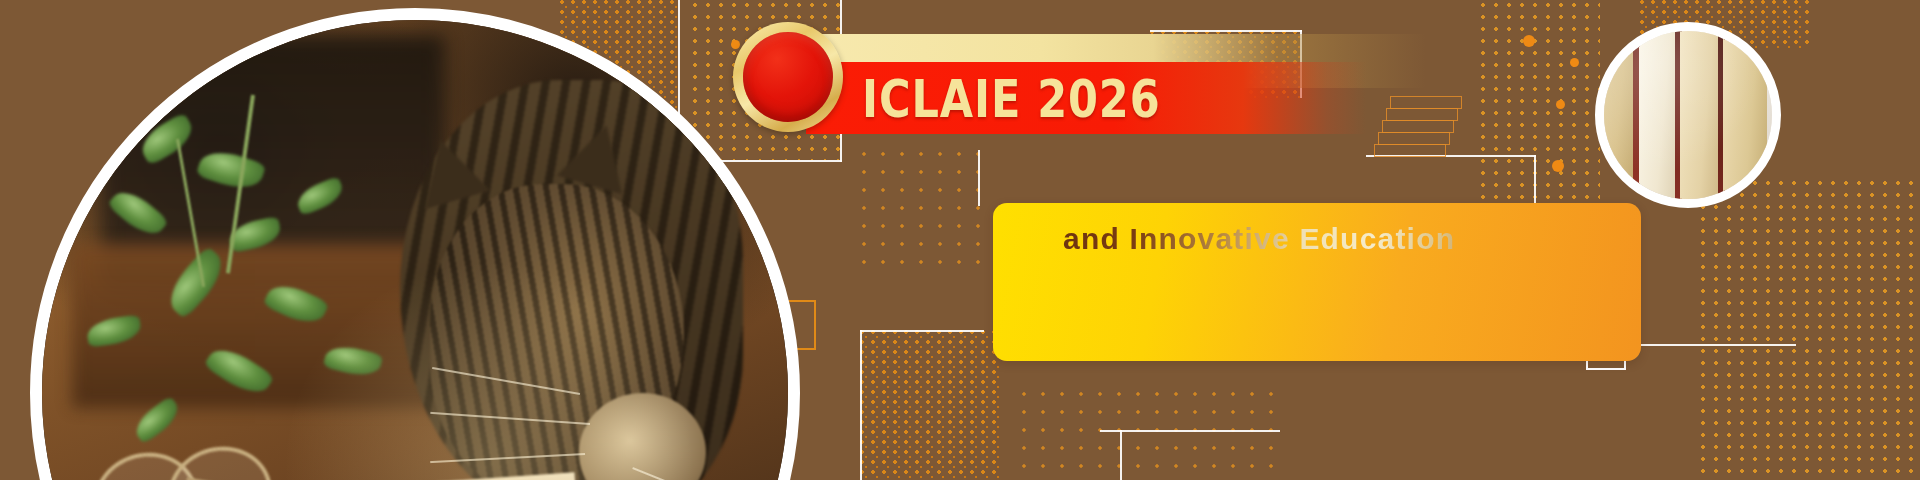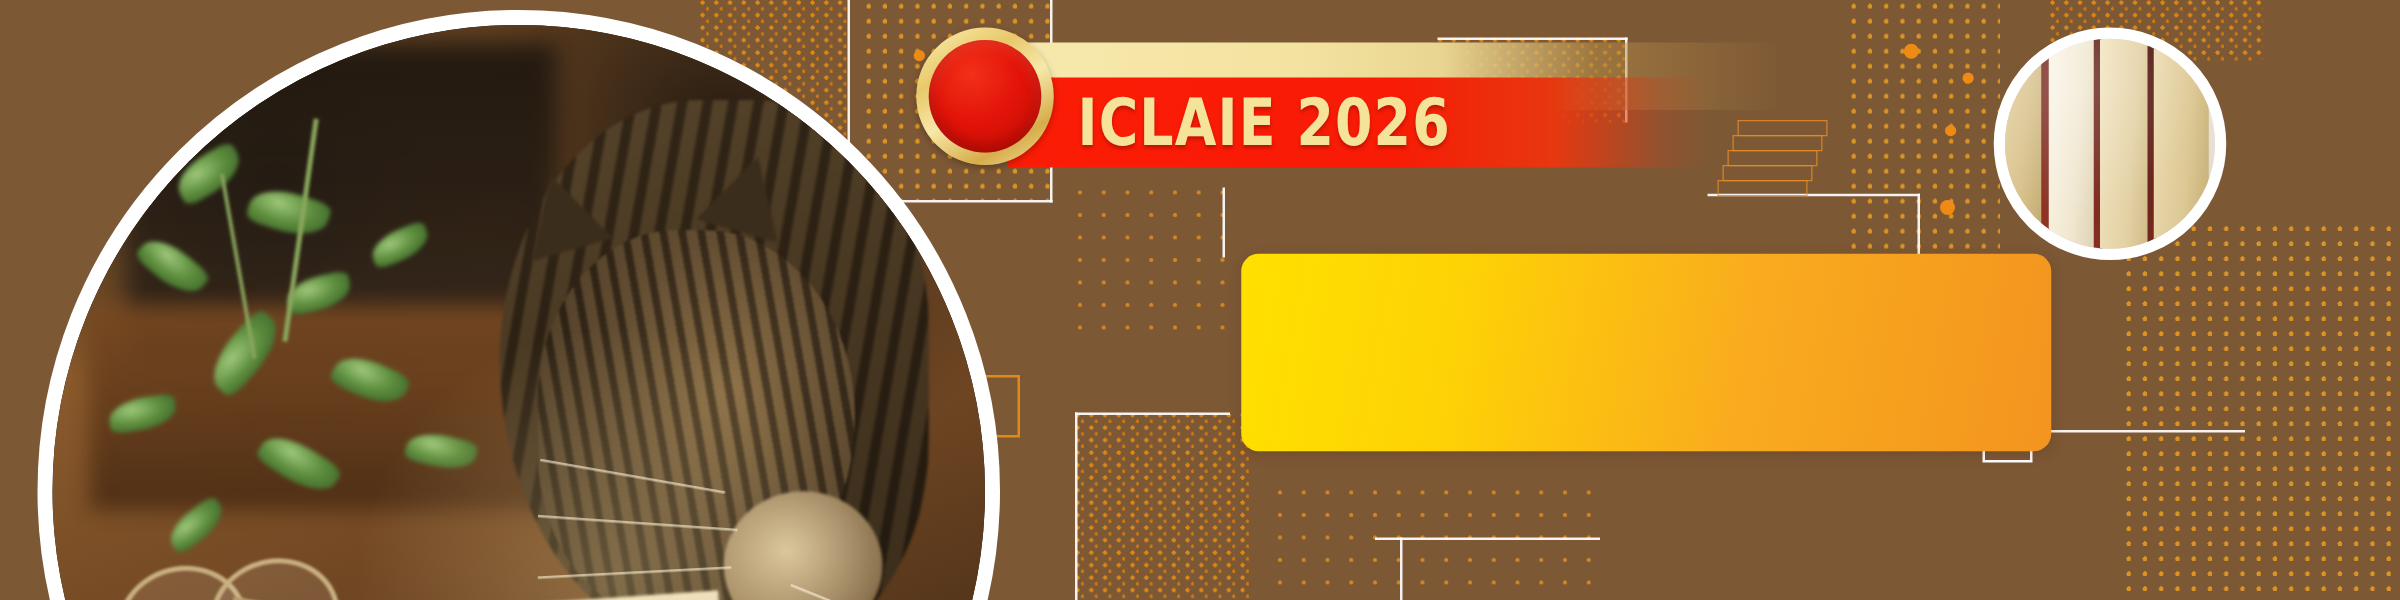--- a/index.html
+++ b/index.html
@@ -372,15 +372,16 @@
 
   <div class="gold-sweep"></div>
   <div class="red-bar"></div>
   <div class="bar-title">ICLAIE 2026</div>
   <div class="seal">
     <div class="seal-inner"></div>
   </div>
 
   <div class="title-card"></div>
   <div class="title-text">
+    <span class="ln">and Innovative Education</span>
   </div>
 
 </div>
 
 </body></html>

